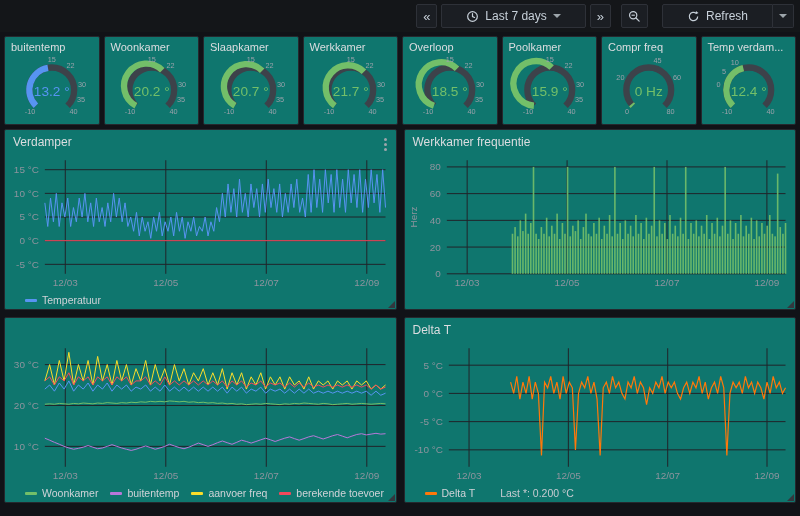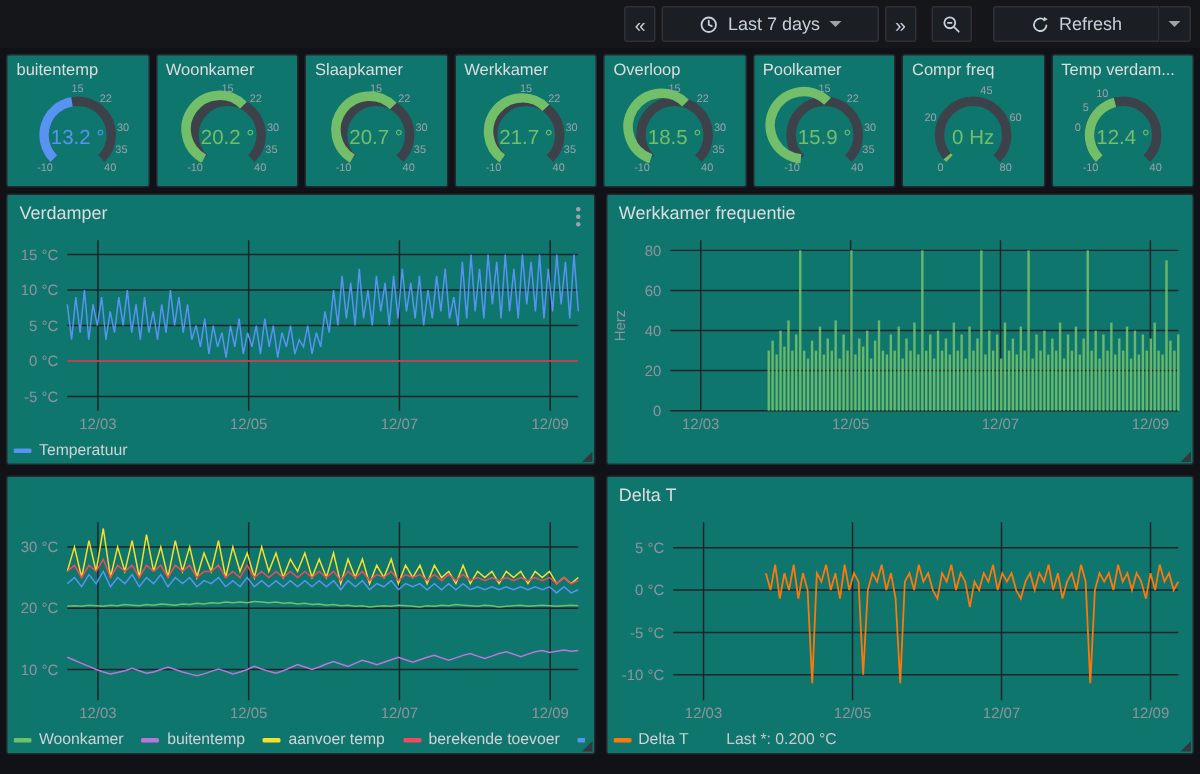--- a/index.html
+++ b/index.html
@@ -40,21 +40,21 @@
   .gauge-panel{height:89px;}
   .ptitle{
     font-size:12px;font-weight:500;color:#dcdde0;
     padding:5px 8px 0 8px;white-space:nowrap;overflow:hidden;text-overflow:ellipsis;
   }
   .gauge-panel .ptitle{font-size:11px;padding:4px 6px 0 6px;}
   .gsvg{display:block;width:100%;height:calc(100% - 19px);}
   .chart-wrap{position:absolute;top:24px;left:2px;right:2px;bottom:20px;}
   .chart-wrap svg{width:100%;height:100%;display:block;}
   .legend{
-    position:absolute;left:4px;right:6px;bottom:3px;display:flex;gap:12px;
+    position:absolute;left:20px;right:6px;bottom:3px;display:flex;gap:12px;
     font-size:10.5px;color:#d0d3d8;white-space:nowrap;overflow:hidden;align-items:center;
   }
   .litem{display:inline-flex;align-items:center;gap:5px;cursor:pointer;}
   .lswatch{width:12px;height:3px;border-radius:1px;display:inline-block;}
   .lvalue{margin-left:20px;color:#c7cbd1;}
   .kebab{position:absolute;top:8px;right:9px;display:flex;flex-direction:column;gap:2px;cursor:pointer;}
   .kebab i{width:3px;height:3px;border-radius:50%;background:#9da5ab;display:block;}
   .rsz{position:absolute;right:1px;bottom:1px;width:0;height:0;
        border-left:7px solid transparent;border-bottom:7px solid #33373e;cursor:se-resize;}
 </style>
@@ -422,21 +422,21 @@
         <span class="litem">
           <span class="lswatch" style="background: rgb(115, 191, 105);"></span>
           <span>Woonkamer</span>
         </span>
         <span class="litem">
           <span class="lswatch" style="background: rgb(184, 119, 217);"></span>
           <span>buitentemp</span>
         </span>
         <span class="litem">
           <span class="lswatch" style="background: rgb(250, 222, 42);"></span>
-          <span>aanvoer temp</span>
+          <span>aanvoer freq</span>
         </span>
         <span class="litem">
           <span class="lswatch" style="background: rgb(242, 73, 92);"></span>
           <span>berekende toevoer</span>
         </span>
         <span class="litem">
           <span class="lswatch" style="background: rgb(87, 148, 242);"></span>
         </span>
       </div>
     <div class="rsz"></div>

